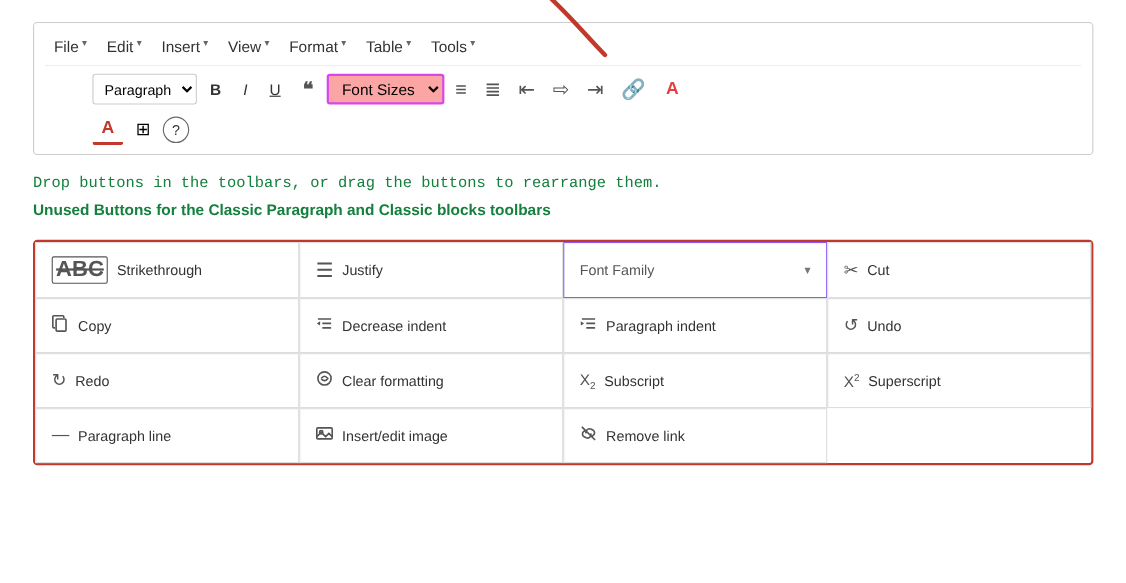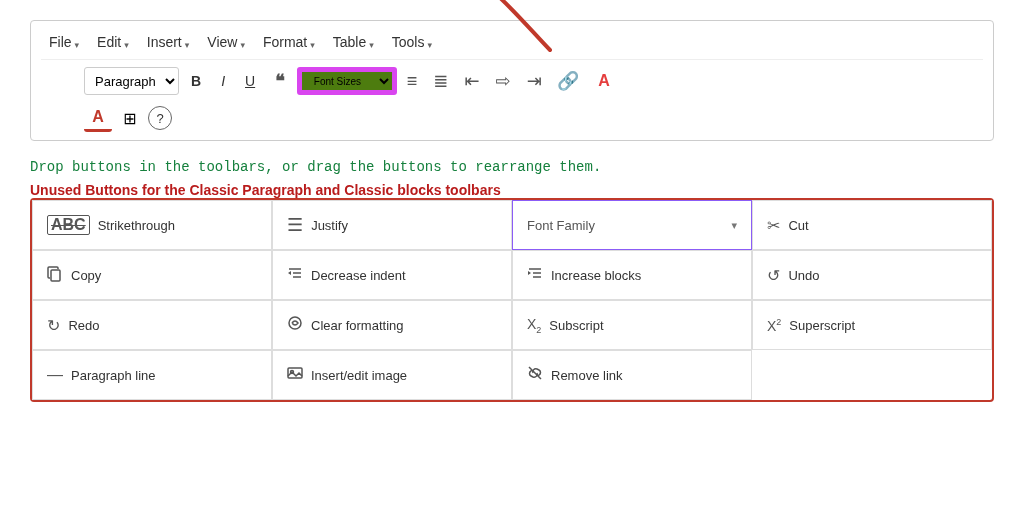--- a/index.html
+++ b/index.html
@@ -44,21 +44,21 @@
       margin-bottom: 4px;
     }
 
     .menu-item {
       padding: 3px 8px;
       cursor: pointer;
       border-radius: 3px;
       font-size: 14px;
       color: #333;
       display: flex;
-      align-items: flex-end;
+      align-items: flex-start;
       gap: 3px;
     }
 
     .menu-arrow {
       font-size: 9px;
       color: #666;
     }
 
     .toolbar-btn {
       padding: 4px 8px;
@@ -82,24 +82,24 @@
       border: 1px solid #ccc;
       border-radius: 3px;
       background: #fff;
       font-size: 13px;
       height: 28px;
       cursor: pointer;
     }
 
     .font-sizes-select {
       padding: 3px 8px;
-      border: 5px solid #d946ef;
-      border-radius: 3px;
-      background: #4d7c0f;
-      font-size: 10px;
+      border: 2px solid #d946ef;
+      border-radius: 3px;
+      background: #fca5a5;
+      font-size: 14px;
       height: 28px;
       cursor: pointer;
       min-width: 100px;
     }
 
     .toolbar-icon {
       font-size: 16px;
       color: #555;
       padding: 3px 6px;
       cursor: pointer;
@@ -158,22 +158,22 @@
       color: #15803d;
       font-size: 14px;
       margin-bottom: 4px;
       line-height: 1.5;
       font-family: Liberation Mono, monospace;
     }
 
     .section-heading {
       font-weight: bold;
       font-size: 14px;
-      color: #b91c1c;
-      margin-bottom: 0;
+      color: #15803d;
+      margin-bottom: 20px;
     }
 
     
     .unused-buttons-grid {
       border: 2px solid #c0392b;
       border-radius: 4px;
       padding: 0;
       display: grid;
       grid-template-columns: repeat(4, 1fr);
     }
@@ -186,21 +186,21 @@
       display: flex;
       align-items: center;
       gap: 8px;
       font-size: 13px;
       color: #333;
       border-radius: 0;
       min-height: 50px;
     }
 
     .unused-btn .btn-icon {
-      font-size: 16px;
+      font-size: 20px;
       color: #555;
       flex-shrink: 0;
     }
 
     .font-family-btn {
       display: flex;
       align-items: center;
       justify-content: space-between;
       padding: 12px 14px;
       border: 1px solid #8b5cf6;
@@ -355,21 +355,21 @@
 
   <button class="unused-btn">
     <span class="btn-icon">
       <svg width="16" height="16" viewBox="0 0 16 16" fill="none" stroke="#555" stroke-width="1.5">
         <line x1="2" y1="4" x2="14" y2="4"></line>
         <line x1="6" y1="8" x2="14" y2="8"></line>
         <line x1="6" y1="12" x2="14" y2="12"></line>
         <polygon points="1,6 4,8 1,10" fill="#555" stroke="none"></polygon>
       </svg>
     </span>
-    <span>Increase blocks</span>
+    <span>Paragraph indent</span>
   </button>
 
   <button class="unused-btn">
     <span class="btn-icon" style="font-size:16px;">↺</span>
     <span>Undo</span>
   </button>
 
   <button class="unused-btn">
     <span class="btn-icon" style="font-size:16px;">↻</span>
     <span>Redo</span>

